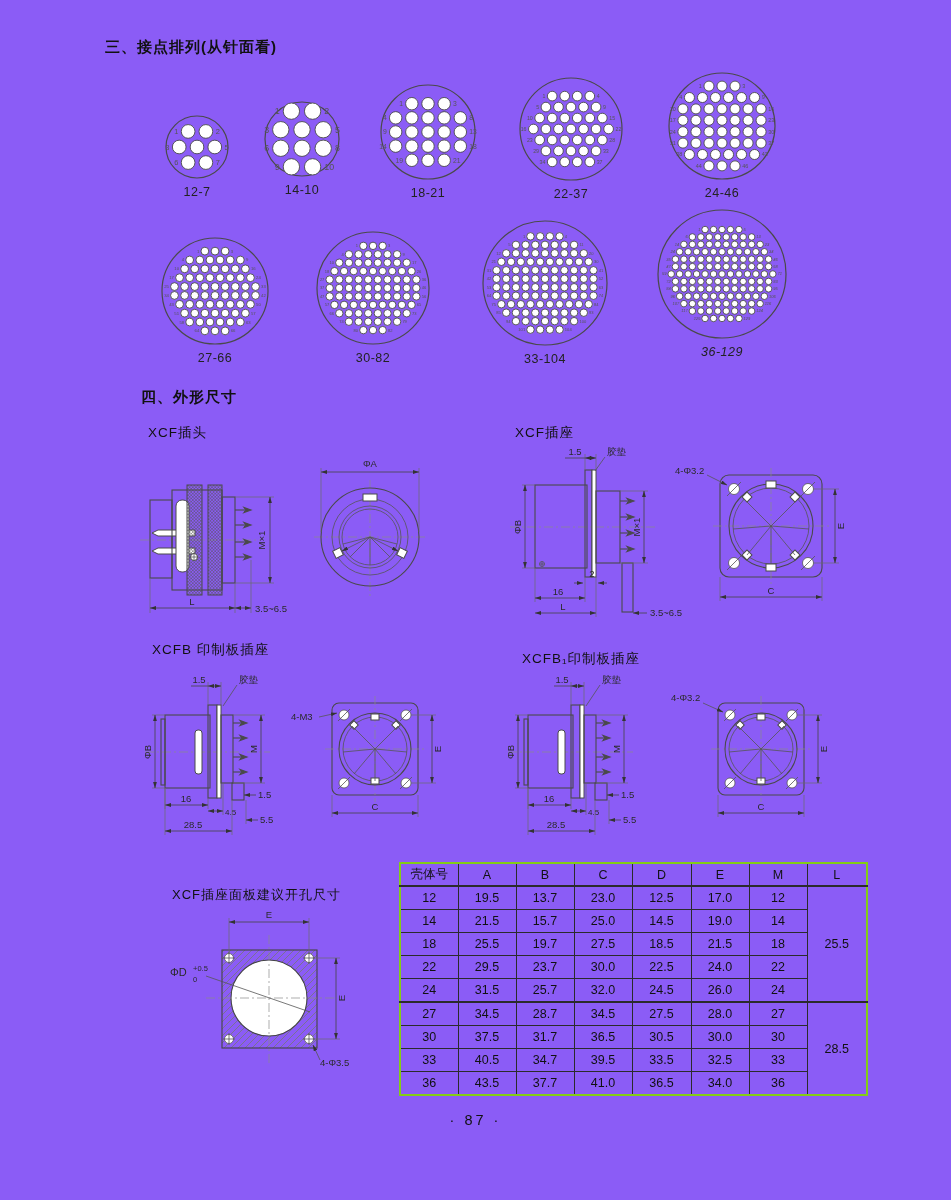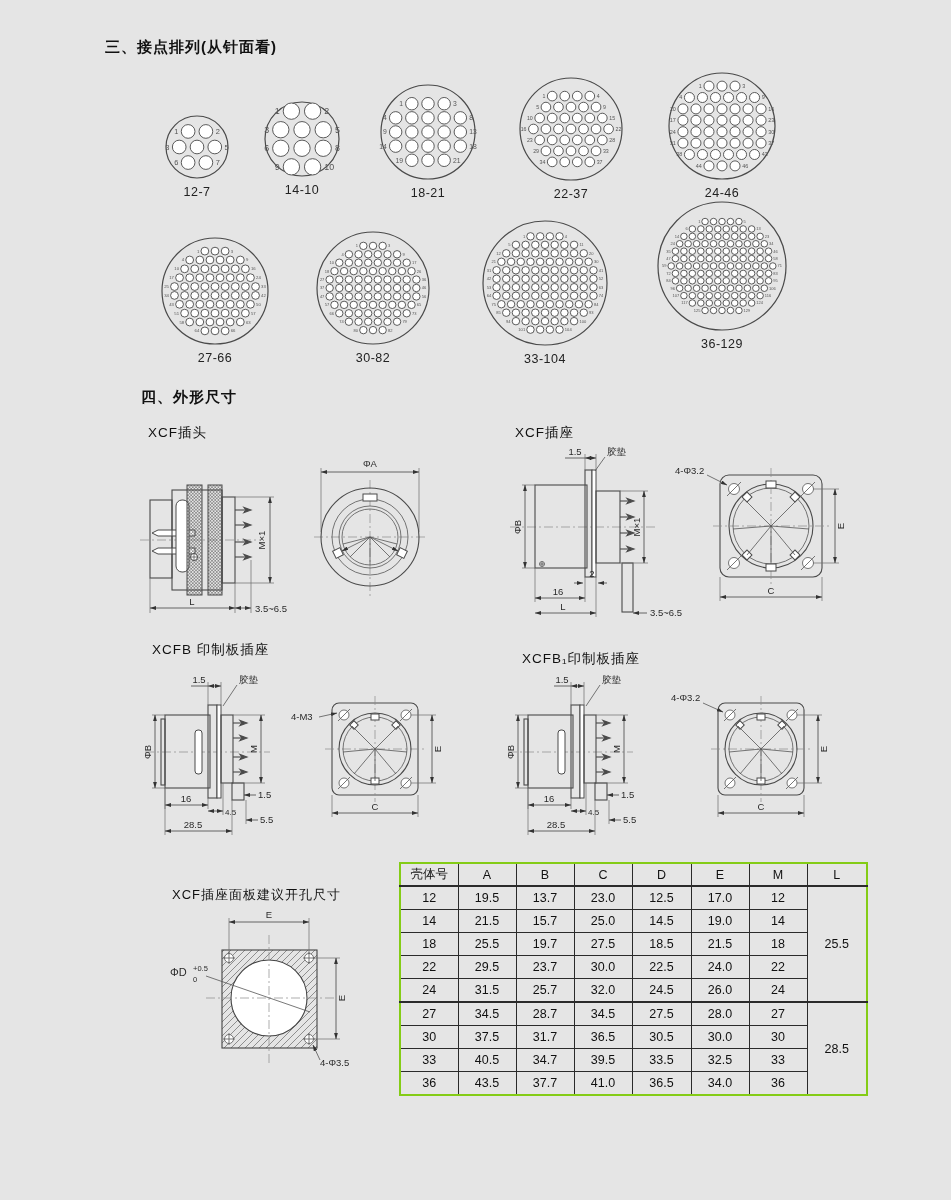--- a/index.html
+++ b/index.html
@@ -1,16 +1,16 @@
 <!DOCTYPE html>
 <html><head>
 <meta charset="utf-8">
 <style>
   html,body{margin:0;padding:0;background:#ffffff;}
-  .page{position:relative;width:951px;height:1200px;background:#e5e5e5;overflow:hidden;
+  .page{position:relative;width:951px;height:1200px;background:#8b5cf6;overflow:hidden;
         font-family:"Liberation Sans","DejaVu Sans",sans-serif;color:#1a1a1a;}
   .sec-title{position:absolute;font-size:15px;font-weight:bold;color:#111;letter-spacing:1px;}
   .draw-title{position:absolute;font-size:13.5px;color:#111;letter-spacing:1px;}
   .pin-conn{position:absolute;}
   .pin-label{position:absolute;left:-30px;right:-30px;top:calc(100% - 13px);text-align:center;
              font-size:12.5px;color:#222;letter-spacing:.5px;}
   svg.tech{position:absolute;overflow:visible;}
   svg text{font-family:"Liberation Sans","DejaVu Sans",sans-serif;}
   .body{fill:none;stroke:#4a4a4a;stroke-width:1.1;}
   .bodyF{fill:#ffffff;stroke:#4a4a4a;stroke-width:1;}
@@ -546,21 +546,21 @@
         <circle cx="29.083636363636366" cy="38.172272727272734" r="3.7324" fill="#fff" stroke="#4a4a4a" stroke-width="0.9"></circle>
         <text x="-34.41563636363637" y="39.59737090909091" text-anchor="end" font-size="4.071709090909091" fill="#555">94</text>
         <text x="34.41563636363637" y="39.59737090909091" font-size="4.071709090909091" fill="#555">100</text>
         <circle cx="-14.541818181818183" cy="46.65500000000001" r="3.7324" fill="#fff" stroke="#4a4a4a" stroke-width="0.9"></circle>
         <circle cx="-4.847272727272728" cy="46.65500000000001" r="3.7324" fill="#fff" stroke="#4a4a4a" stroke-width="0.9"></circle>
         <circle cx="4.847272727272728" cy="46.65500000000001" r="3.7324" fill="#fff" stroke="#4a4a4a" stroke-width="0.9"></circle>
         <circle cx="14.541818181818183" cy="46.65500000000001" r="3.7324" fill="#fff" stroke="#4a4a4a" stroke-width="0.9"></circle>
         <text x="-19.873818181818184" y="48.08009818181819" text-anchor="end" font-size="4.071709090909091" fill="#555">101</text>
         <text x="19.873818181818184" y="48.08009818181819" font-size="4.071709090909091" fill="#555">104</text>
       </svg><div class="pin-label">33-104</div></div>
-  <div class="pin-conn" style="left: 638px; top: 182px; width: 168px; height: 168px;"><svg width="168" height="168" viewBox="-84 -84 168 168">
+  <div class="pin-conn" style="left: 638px; top: 190px; width: 168px; height: 168px; font-style: italic;"><svg width="168" height="168" viewBox="-84 -84 168 168">
         <circle cx="0" cy="0" r="64" fill="none" stroke="#4a4a4a" stroke-width="1.2"></circle>
         <circle cx="-16.935384615384613" cy="-44.45538461538462" r="3.2600615384615383" fill="#fff" stroke="#4a4a4a" stroke-width="0.9"></circle>
         <circle cx="-8.467692307692307" cy="-44.45538461538462" r="3.2600615384615383" fill="#fff" stroke="#4a4a4a" stroke-width="0.9"></circle>
         <circle cx="0" cy="-44.45538461538462" r="3.2600615384615383" fill="#fff" stroke="#4a4a4a" stroke-width="0.9"></circle>
         <circle cx="8.467692307692307" cy="-44.45538461538462" r="3.2600615384615383" fill="#fff" stroke="#4a4a4a" stroke-width="0.9"></circle>
         <circle cx="16.935384615384613" cy="-44.45538461538462" r="3.2600615384615383" fill="#fff" stroke="#4a4a4a" stroke-width="0.9"></circle>
         <text x="-21.59261538461538" y="-43.05538461538462" text-anchor="end" font-size="4" fill="#555">1</text>
         <text x="21.59261538461538" y="-43.05538461538462" font-size="4" fill="#555">5</text>
         <circle cx="-29.636923076923075" cy="-37.04615384615385" r="3.2600615384615383" fill="#fff" stroke="#4a4a4a" stroke-width="0.9"></circle>
         <circle cx="-21.16923076923077" cy="-37.04615384615385" r="3.2600615384615383" fill="#fff" stroke="#4a4a4a" stroke-width="0.9"></circle>
@@ -1232,14 +1232,15 @@
           <td>43.5</td>
           <td>37.7</td>
           <td>41.0</td>
           <td>36.5</td>
           <td>34.0</td>
           <td>36</td>
         </tr>
       </tbody>
   </table>
 
+  <div class="page-num">· 87 ·</div>
 
 </div>
 
 </body></html>

